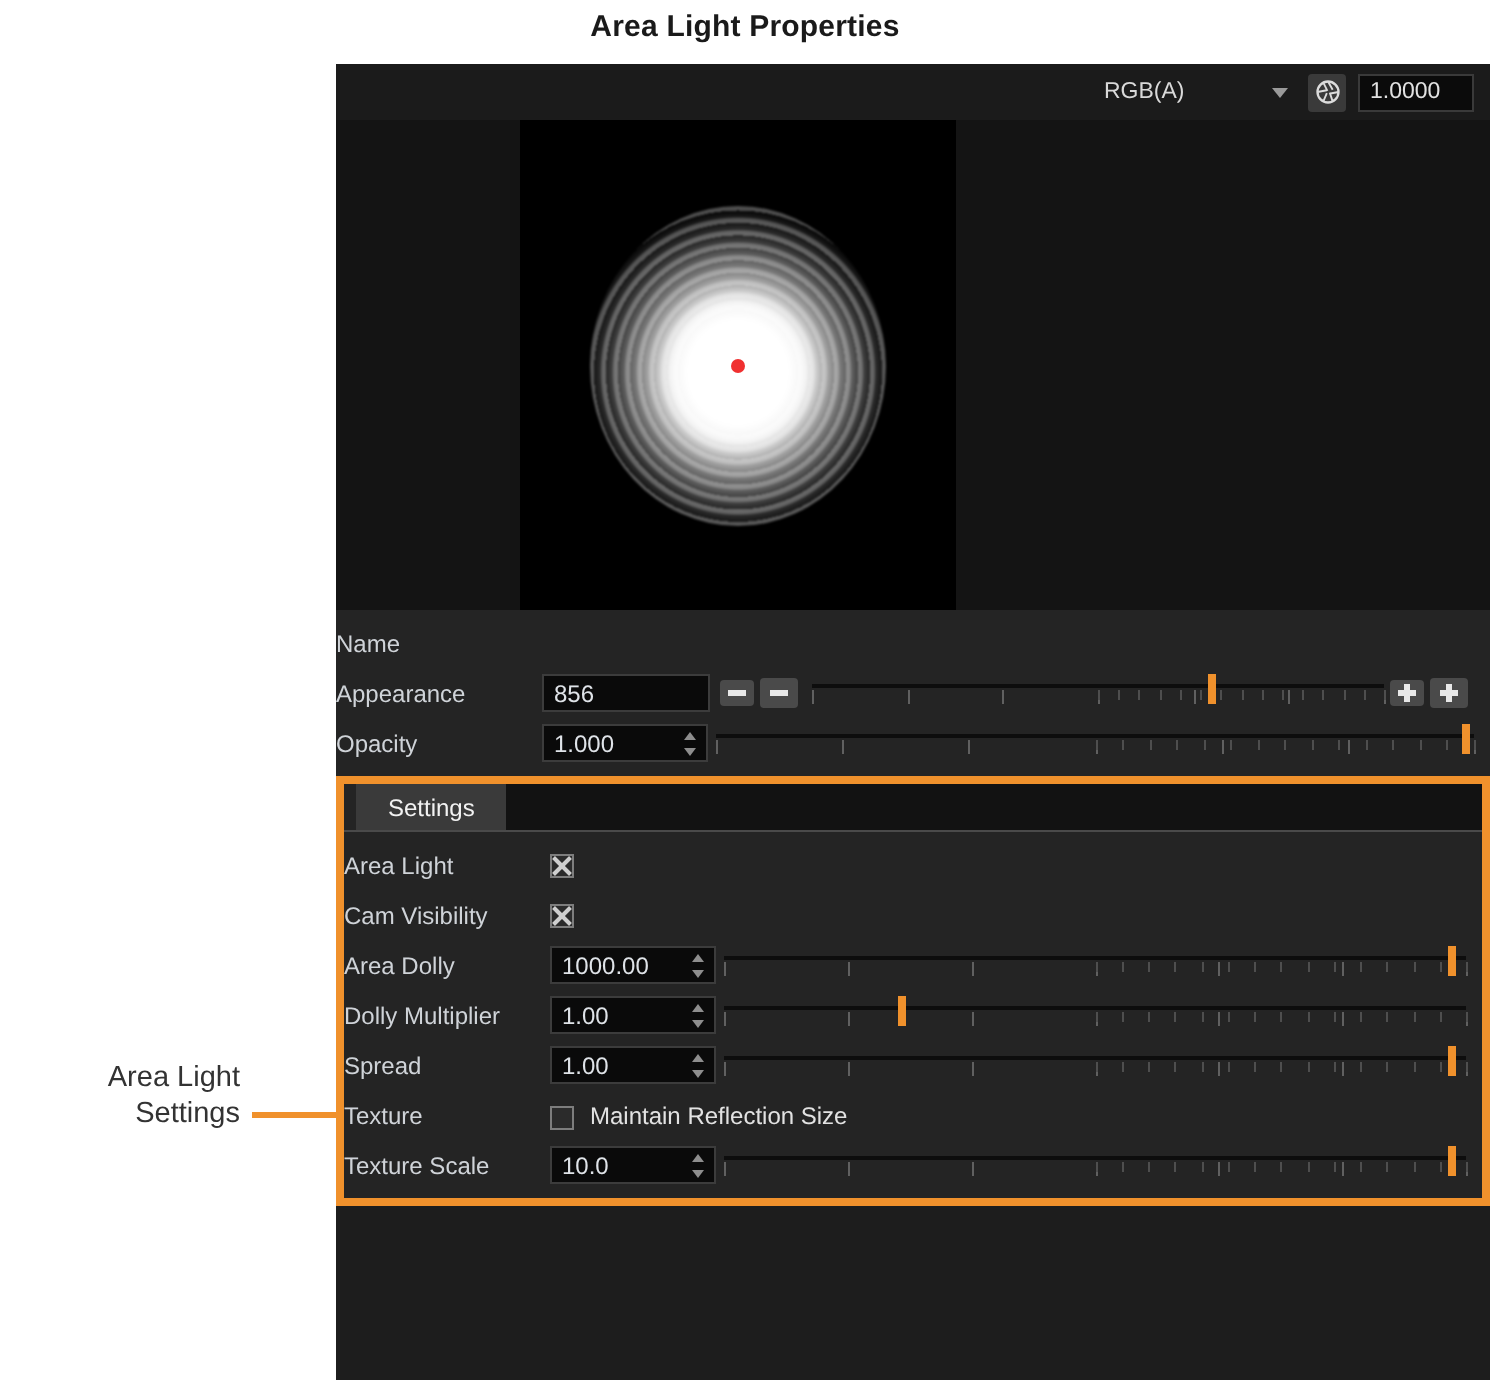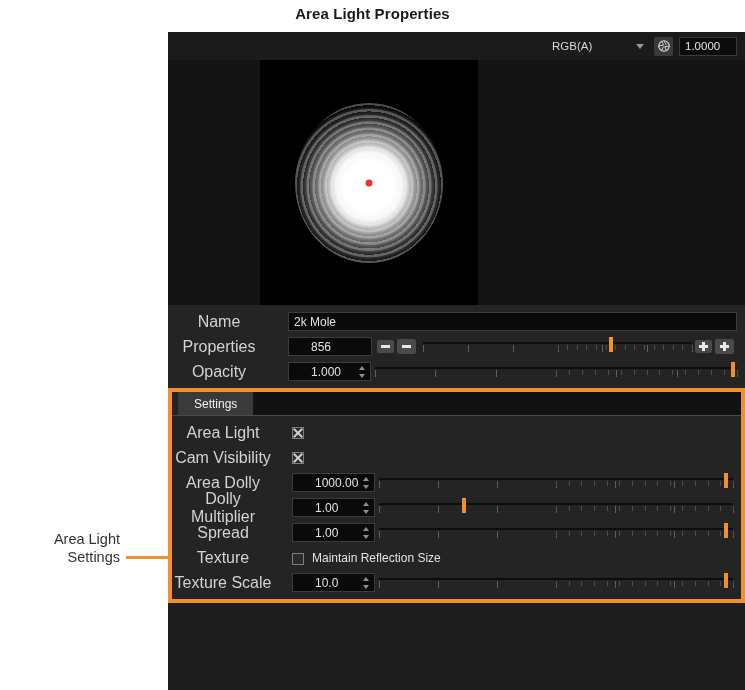--- a/index.html
+++ b/index.html
@@ -82,31 +82,31 @@
   }
   .lamp-dot {
     position:absolute; left:50%; top:50%; transform:translate(-50%,-50%);
     width:7px; height:7px; border-radius:50%; background:#f03030;
   }
 
   
   .panelbody { background:#242424; padding: 4px 0 4px 0; }
   .row { display:flex; align-items:center; height:25px; padding:0 8px 0 0; }
   .lbl {
-    width: 102px; min-width:102px; text-align:center; padding-right:18px;
-    font-size:16px; color:#cfd3d8;
+    width: 102px; min-width:102px; text-align:left; padding-right:1px;
+    font-size:12px; color:#cfd3d8;
   }
   .txtbox {
     flex:1; height:19px; background:#0a0a0a; border:1px solid #3c3c3c;
     font-size:12px; color:#dfe3e8; display:flex;align-items:center;padding-left:5px;box-sizing:border-box;
   }
   .numbox {
     width:78px; min-width:78px; height:19px; background:#0a0a0a; border:1px solid #3c3c3c;
     font-size:12px; color:#dfe3e8; display:flex; align-items:center; justify-content:space-between;
-    padding-left:22px; box-sizing:border-box; position:relative;
+    padding-left:5px; box-sizing:border-box; position:relative;
   }
   .numbox.wide { width:83px; min-width:83px; }
   .spin { width:12px; height:17px; display:flex;flex-direction:column;justify-content:center;align-items:center;gap:4px; margin-right:2px; }
   .spin i { display:block; width:0;height:0;border-left:3px solid transparent;border-right:3px solid transparent; }
   .spin i.up { border-bottom:4px solid #8e8e8e; }
   .spin i.dn { border-top:4px solid #8e8e8e; }
 
   
   .slider { flex:1; position:relative; height:19px; margin-left:4px; }
   .sl-track { position:absolute; left:0; right:0; top:5px; height:2px; background:#0d0d0d; }
@@ -186,27 +186,24 @@
         <div class="lamp"></div>
         <div class="lamp-dot"></div>
       </div>
     </div>
 
 
     <div class="panelbody">
 
       <div class="row">
         <div class="lbl">Name</div>
-        <div class="txtbox">
-          <span>2k Mole</span>
-        </div>
       </div>
 
       <div class="row">
-        <div class="lbl">Properties</div>
+        <div class="lbl">Appearance</div>
         <div class="numbox" style="width:84px;min-width:84px;">
           <span>856</span>
         </div>
         <div style="display:flex;align-items:center;margin-left:5px;">
           <div class="stepbtn">
               <span class="bar"></span>
             </div>
           <div class="stepbtn big">
               <span class="bar"></span>
             </div>

